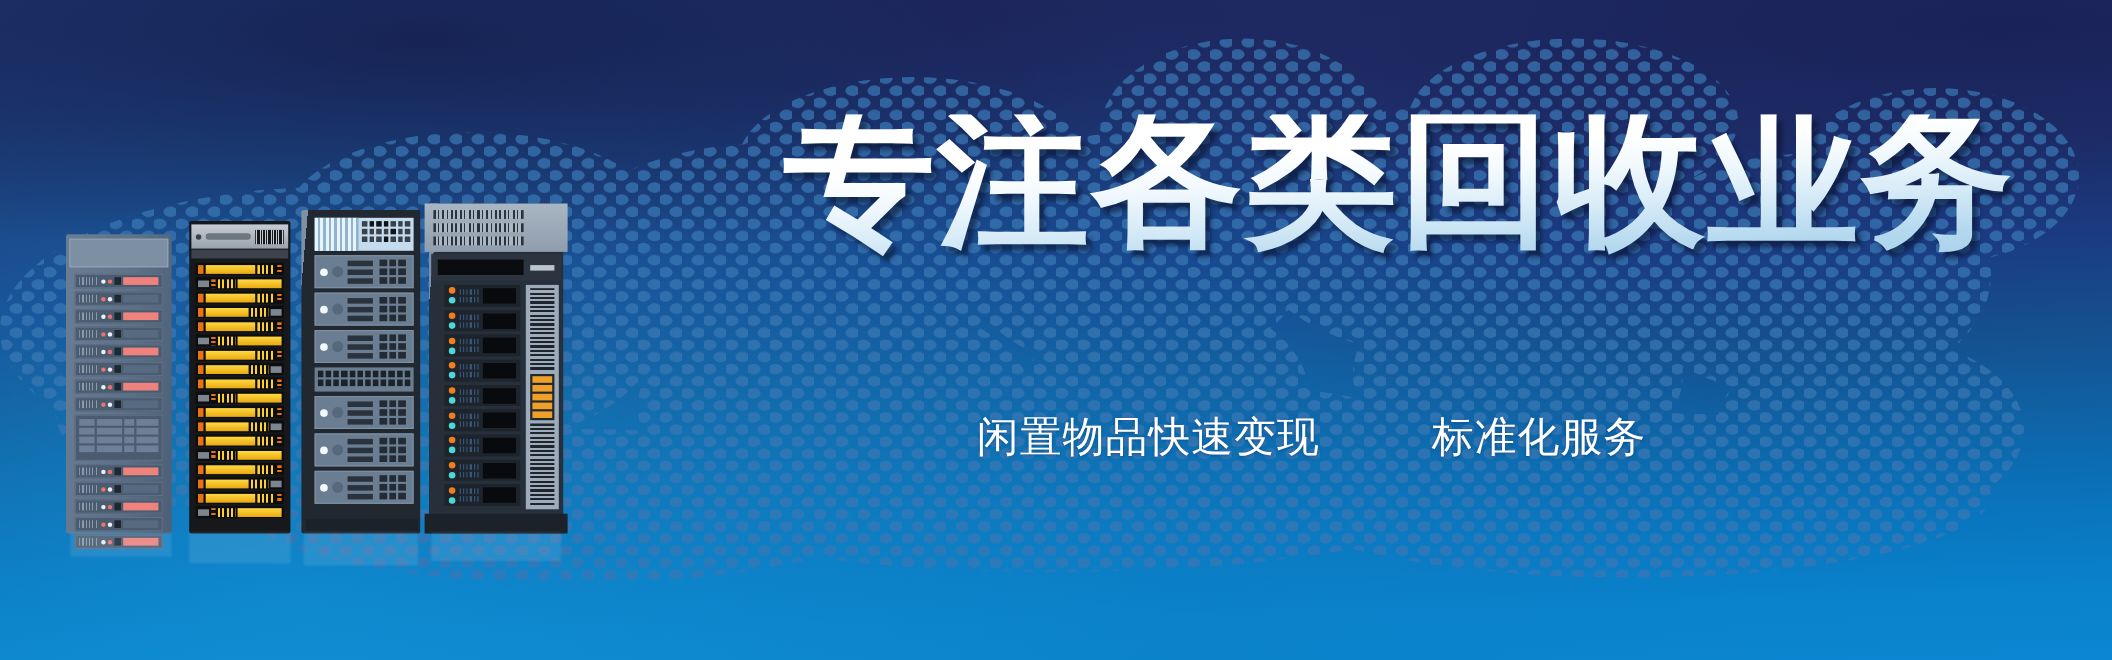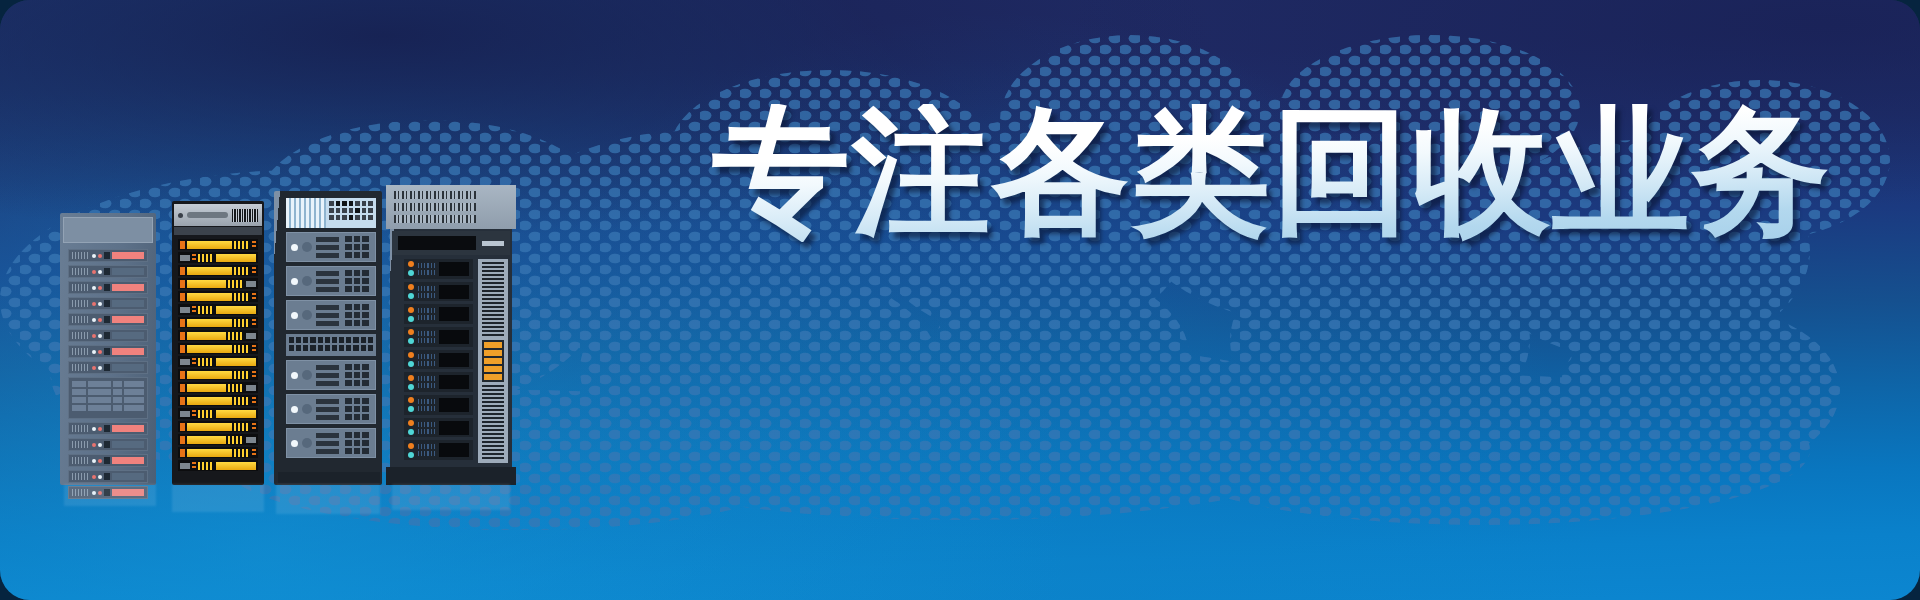--- a/index.html
+++ b/index.html
@@ -2,22 +2,21 @@
 <html lang="zh"><head>
 <meta charset="utf-8">
 <title>Banner</title>
 <style>
   * { margin:0; padding:0; box-sizing:border-box; }
   html,body { background:#06243f; }
   .banner{
     position:relative;
     width:1920px; height:600px;
     overflow:hidden;
-    font-family:Liberation Serif, serif;
-    border-radius:30px;
+    font-family:Liberation Mono, monospace;
   }
 
   
   .bg-base{
     position:absolute; inset:0;
     background:
       radial-gradient(circle at 14% 92%, rgba(20,150,215,.55) 0%, rgba(20,150,215,0) 46%),
       radial-gradient(circle at 52% 104%, rgba(12,130,200,.60) 0%, rgba(12,130,200,0) 52%),
       linear-gradient(178deg,
         #1f2a63 0%,
@@ -885,14 +884,19 @@
 
   <div class="refl">
     <span style="left:4px;  width:92px; height:22px;"></span>
     <span style="left:112px;width:92px; height:28px;"></span>
     <span style="left:216px;width:104px;height:30px;"></span>
     <span style="left:332px;width:118px;height:26px;"></span>
   </div>
 
   <div class="headline">专注各类回收业务</div>
 
+  <div class="subtitle">
+    <span>闲置物品快速变现</span>
+    <span class="gap"></span>
+    <span>标准化服务</span>
+  </div>
 
 </div>
 
 </body></html>

